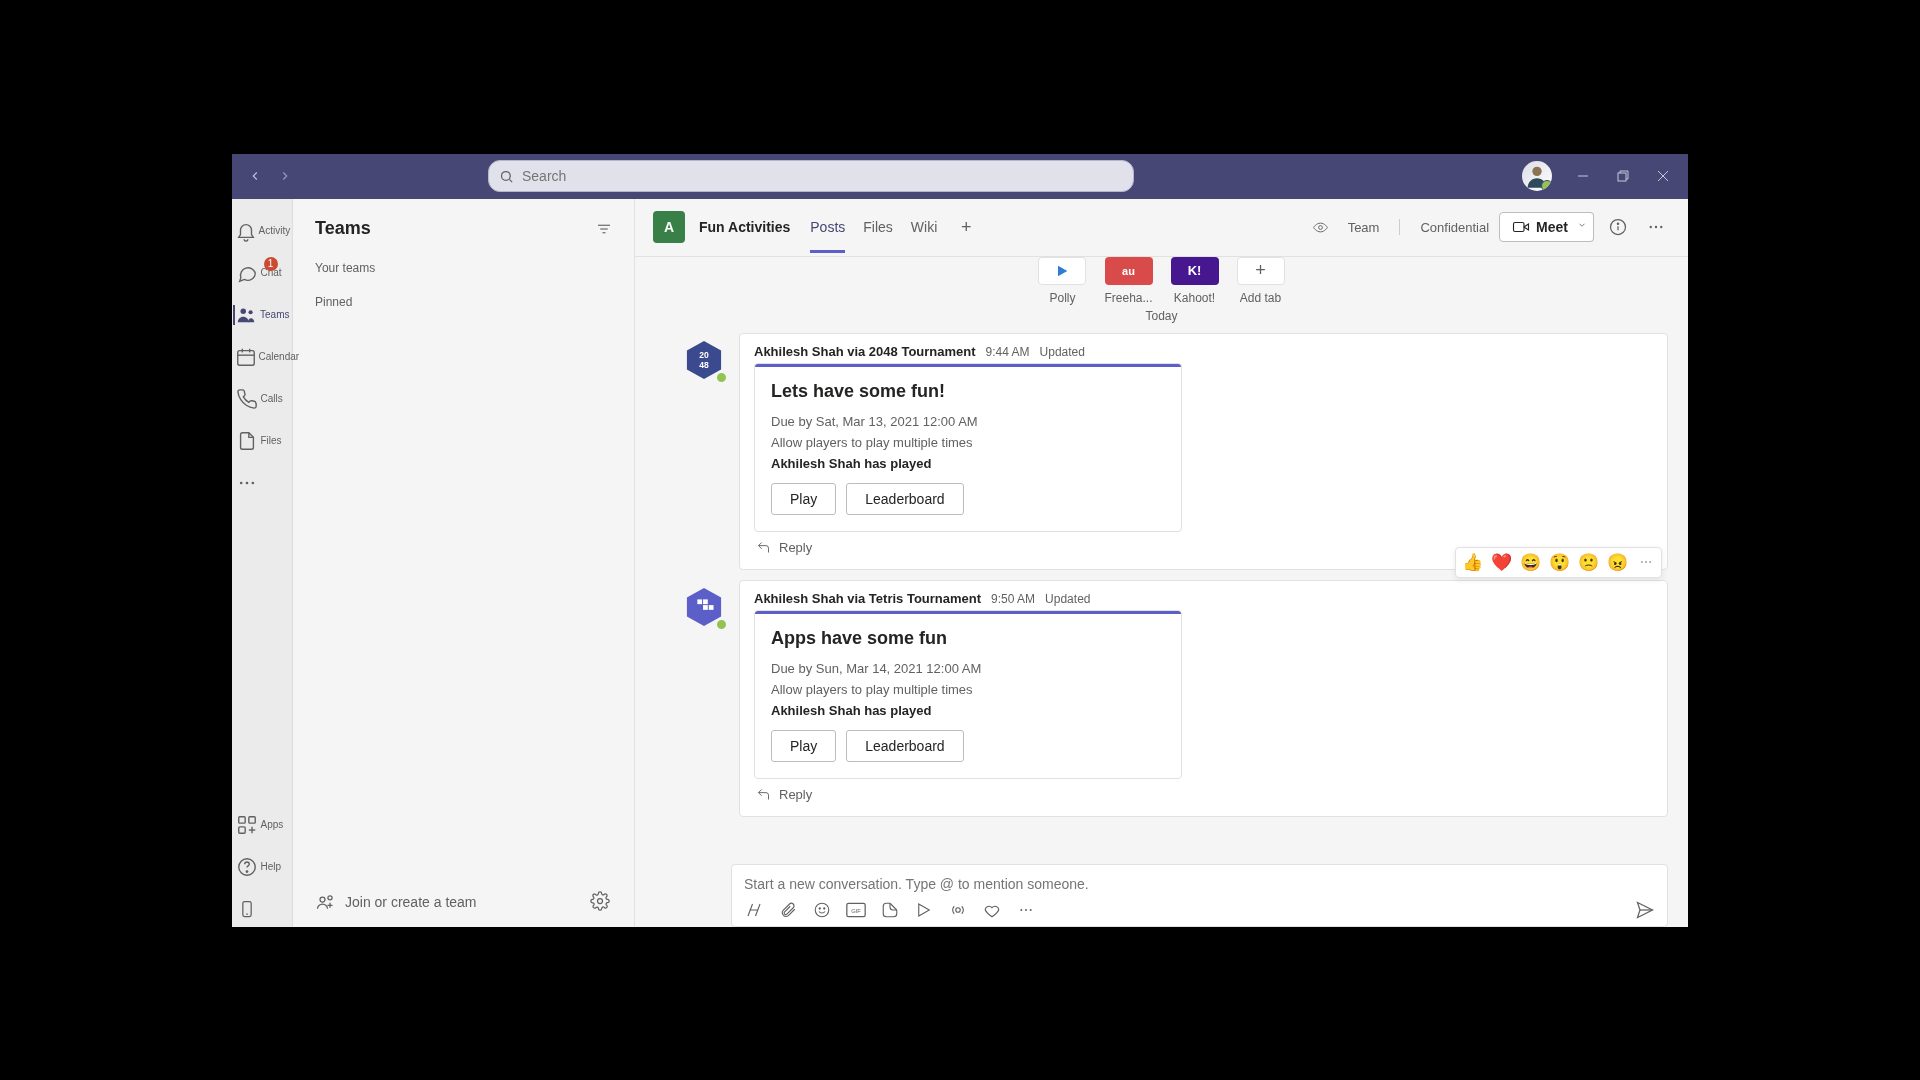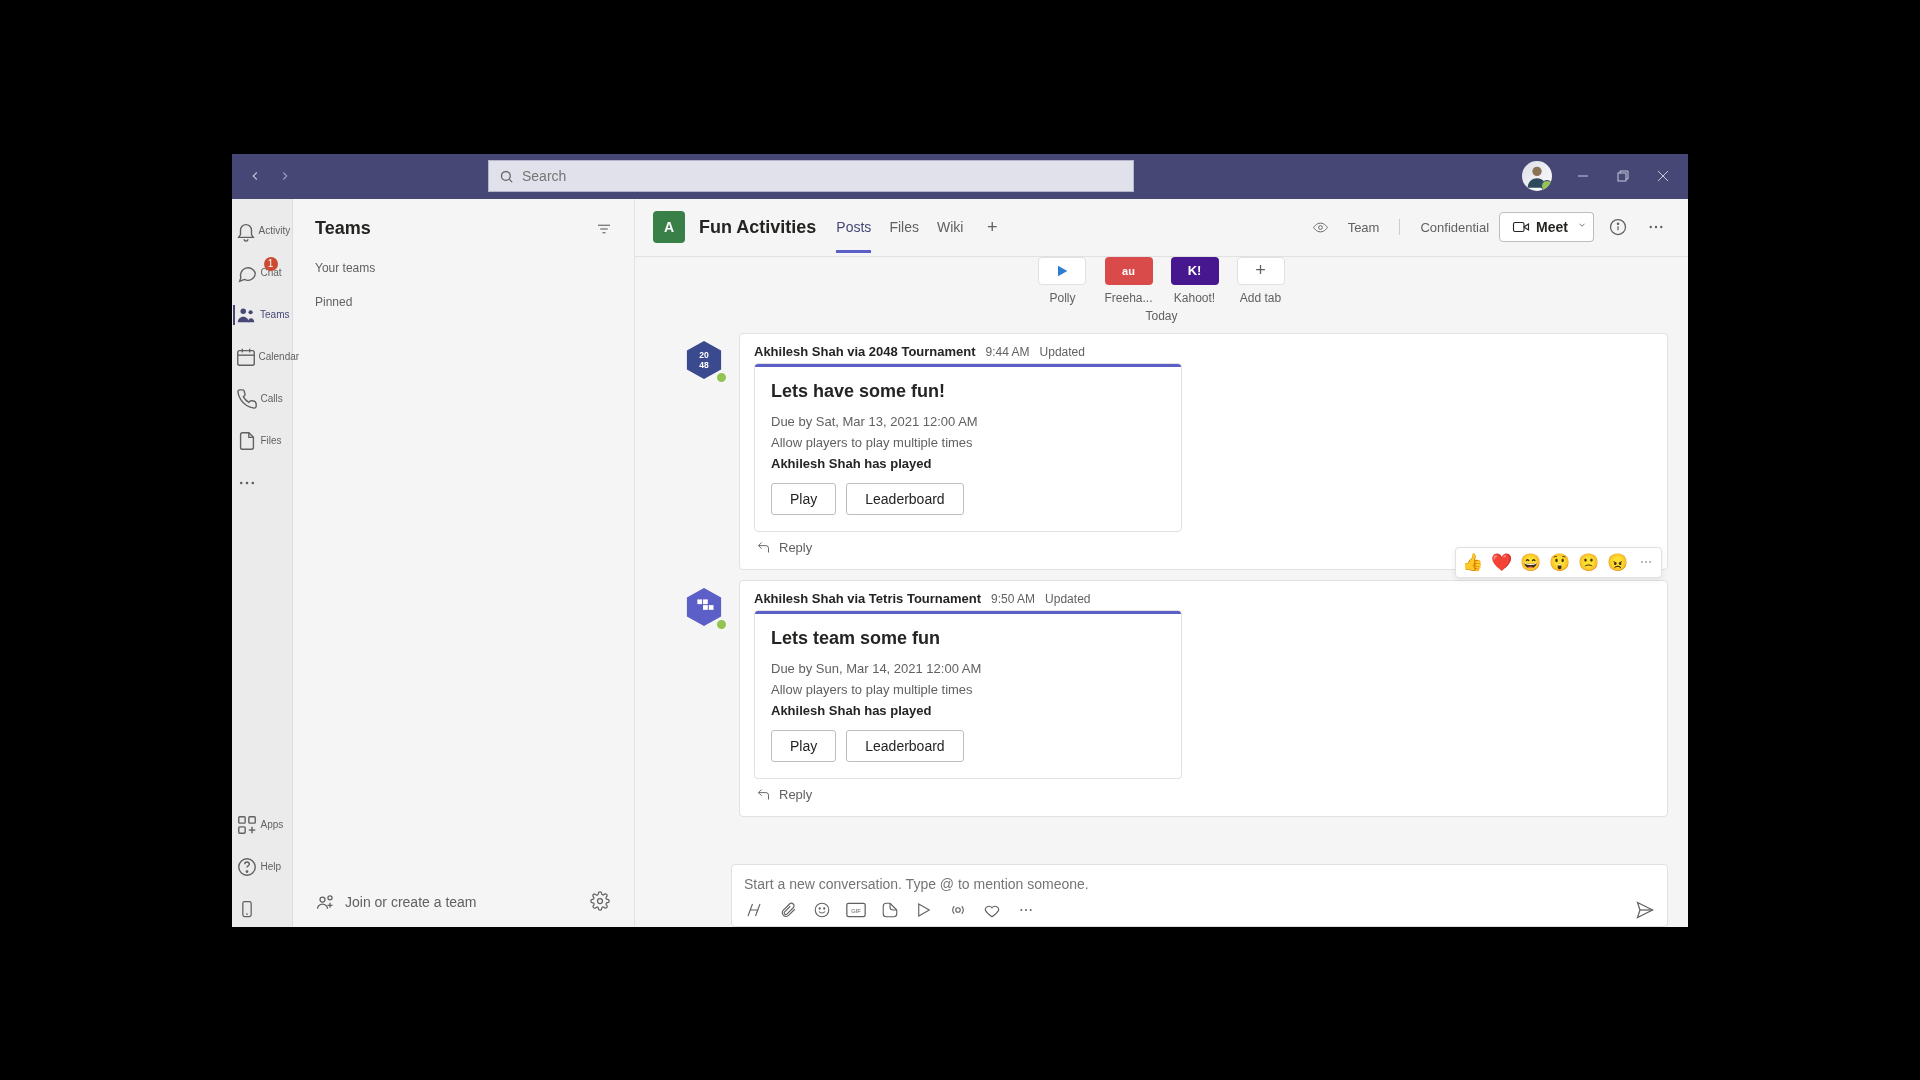--- a/index.html
+++ b/index.html
@@ -1,21 +1,21 @@
 <!DOCTYPE html>
 <html><head>
 <meta charset="utf-8">
 <style>
 * { margin: 0; padding: 0; box-sizing: border-box; font-family: "Segoe UI", -apple-system, BlinkMacSystemFont, sans-serif; }
 body { background: #000; display: flex; flex-direction: column; align-items: center; justify-content: center; min-height: 100vh; }
 .app-window { width: 1456px; height: 773px; background: #f5f5f5; display: flex; flex-direction: column; overflow: hidden; position: relative; }
 .titlebar { height: 45px; background: #464775; display: flex; align-items: center; padding: 0 8px; }
 .nav-arrows { display: flex; gap: 12px; margin-left: 6px; }
 .nav-arrow { width: 18px; height: 18px; cursor: pointer; display: flex; align-items: center; justify-content: center; }
-.searchbox { flex: 0 0 646px; margin: 0 auto; height: 32px; background: #e1e1eb; border-radius: 0; display: flex; align-items: center; padding: 0 10px; gap: 8px; border: 1px solid #b5b5cc; }
+.searchbox { flex: 0 0 646px; margin: 0 auto; height: 32px; background: #e1e1eb; border-radius: 12px; display: flex; align-items: center; padding: 0 10px; gap: 8px; border: 1px solid #b5b5cc; }
 .searchbox input { border: none; background: transparent; outline: none; font-size: 14px; flex: 1; color: #555; }
 .titlebar-right { display: flex; align-items: center; gap: 22px; margin-left: auto; margin-right: 8px; }
 .avatar { width: 30px; height: 30px; border-radius: 50%; background: linear-gradient(135deg,#dcdce6,#fff); position: relative; overflow:hidden; display:flex; align-items:center; justify-content:center;}
 .avatar::after{content:"";position:absolute;right:-1px;bottom:-1px;width:10px;height:10px;background:#92c353;border-radius:50%;border:1.5px solid #464775;}
 .win-btn { width: 18px; height: 18px; display:flex;align-items:center;justify-content:center;cursor:pointer;}
 .main-body { flex:1; display:flex; overflow:hidden;}
 .apprail { width:61px; background:#ebebeb; display:flex; flex-direction:column; align-items:center; padding-top:14px; gap:6px; border-right:1px solid #ddd;}
 .apprail-item { width:55px; display:flex; flex-direction:row; align-items:center; gap:2px; padding:6px 0; cursor:pointer; position:relative;}
 .apprail-item.active::before { content:""; position:absolute; left:-2px; top:8px; bottom:8px; width:2px; background:#464775;}
 .apprail-item .icn { width:24px;height:24px;display:flex;align-items:center;justify-content:center;}
@@ -27,21 +27,21 @@
 .teams-header { display:flex; align-items:center; justify-content:space-between; padding:18px 18px 10px 22px;}
 .teams-header h1 { font-size:18px; font-weight:700; color:#252423;}
 .filter-btn{width:24px;height:24px;display:flex;align-items:center;justify-content:center;cursor:pointer;}
 .section-label { font-size:12px; color:#616161; padding:10px 22px; cursor:pointer;}
 .teams-footer { margin-top:auto; padding:14px 22px; display:flex; align-items:center; gap:10px; border-top:0px solid #e1e1e1;}
 .teams-footer .txt{font-size:14px;color:#616161; flex:1;}
 .gear-btn{width:22px;height:22px;cursor:pointer;}
 .channel-area { flex:1; display:flex; flex-direction:column; background:#f5f5f5; overflow:hidden;}
 .channel-header { height:58px; display:flex; align-items:center; padding:0 18px; gap:14px; border-bottom:1px solid #e1e1e1; background:#f5f5f5;}
 .team-avatar { width:32px;height:32px;border-radius:4px;background:#388047;color:#fff;display:flex;align-items:center;justify-content:center;font-size:14px;font-weight:600;}
-.channel-title { font-size:18px; font-weight:700; color:#252423;}
+.channel-title { font-size:14px; font-weight:700; color:#252423;}
 .tabs { display:flex; gap:18px; align-items:center; margin-left:6px;}
 .tab { font-size:14px; color:#616161; padding:16px 0; cursor:pointer; position:relative;}
 .tab.active { color:#464775;}
 .tab.active::after { content:""; position:absolute; left:0; right:0; bottom:-2px; height:3px; background:#5b5fc7;}
 .add-tab { width:22px;height:22px;display:flex;align-items:center;justify-content:center;cursor:pointer;color:#616161;font-size:18px;}
 .header-right { margin-left:auto; display:flex; align-items:center; gap:10px;}
 .pill { display:flex; align-items:center; gap:20px; font-size:13px; color:#616161;}
 .vline{width:1px;height:16px;background:#ccc;}
 .meet-btn { display:flex; align-items:center; gap:6px; border:1px solid #bdbdbd; border-radius:4px; padding:5px 12px; cursor:pointer; background:#fff;text-align:center;}
 .meet-btn .lbl{font-size:14px;font-weight:600;color:#252423;}
@@ -417,21 +417,21 @@
           </div>
           <div class="post-body">
             <div class="post-meta">
               <span class="post-author">Akhilesh Shah via Tetris Tournament</span>
               <span class="post-time">9:50 AM</span>
               <span class="post-status">Updated</span>
             </div>
             <div class="card">
               <div class="card-bar"></div>
               <div class="card-inner">
-                <div class="card-title">Lets team some fun</div>
+                <div class="card-title">Apps have some fun</div>
                 <div class="card-line">Due by Sun, Mar 14, 2021 12:00 AM</div>
                 <div class="card-line">Allow players to play multiple times</div>
                 <div class="card-played">Akhilesh Shah has played</div>
                 <div class="btn-row">
                   <button class="btn">Play</button>
                   <button class="btn">Leaderboard</button>
                 </div>
               </div>
             </div>
             <div class="reply-row">

